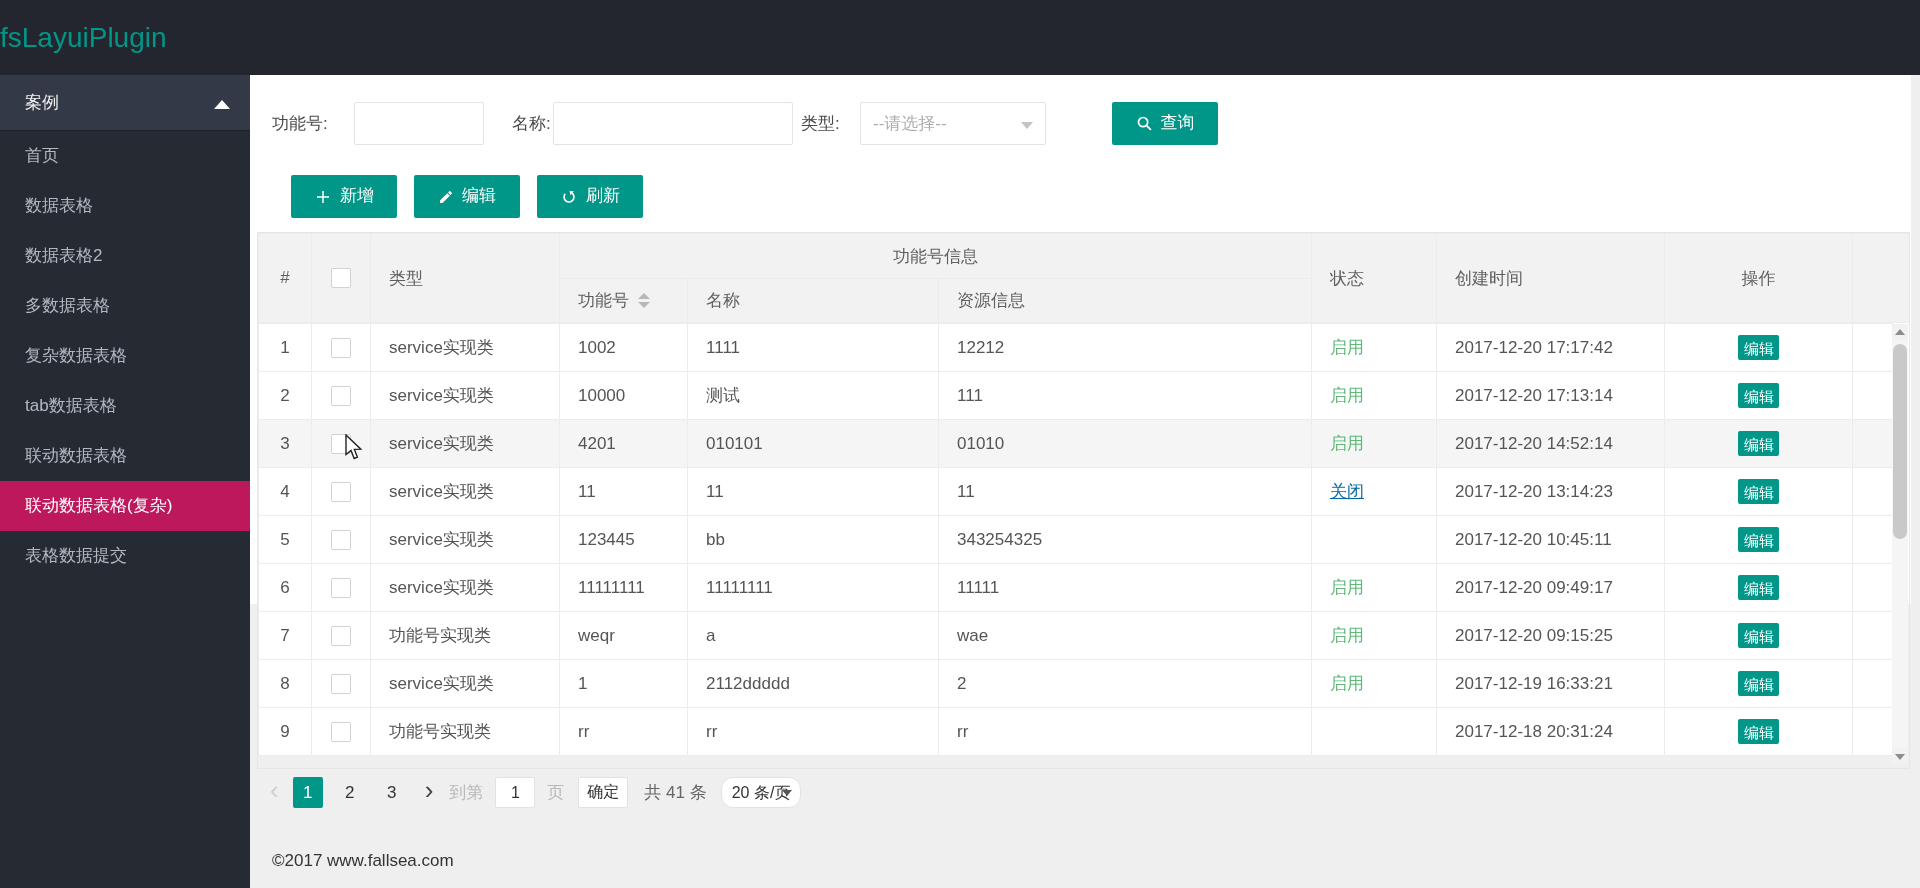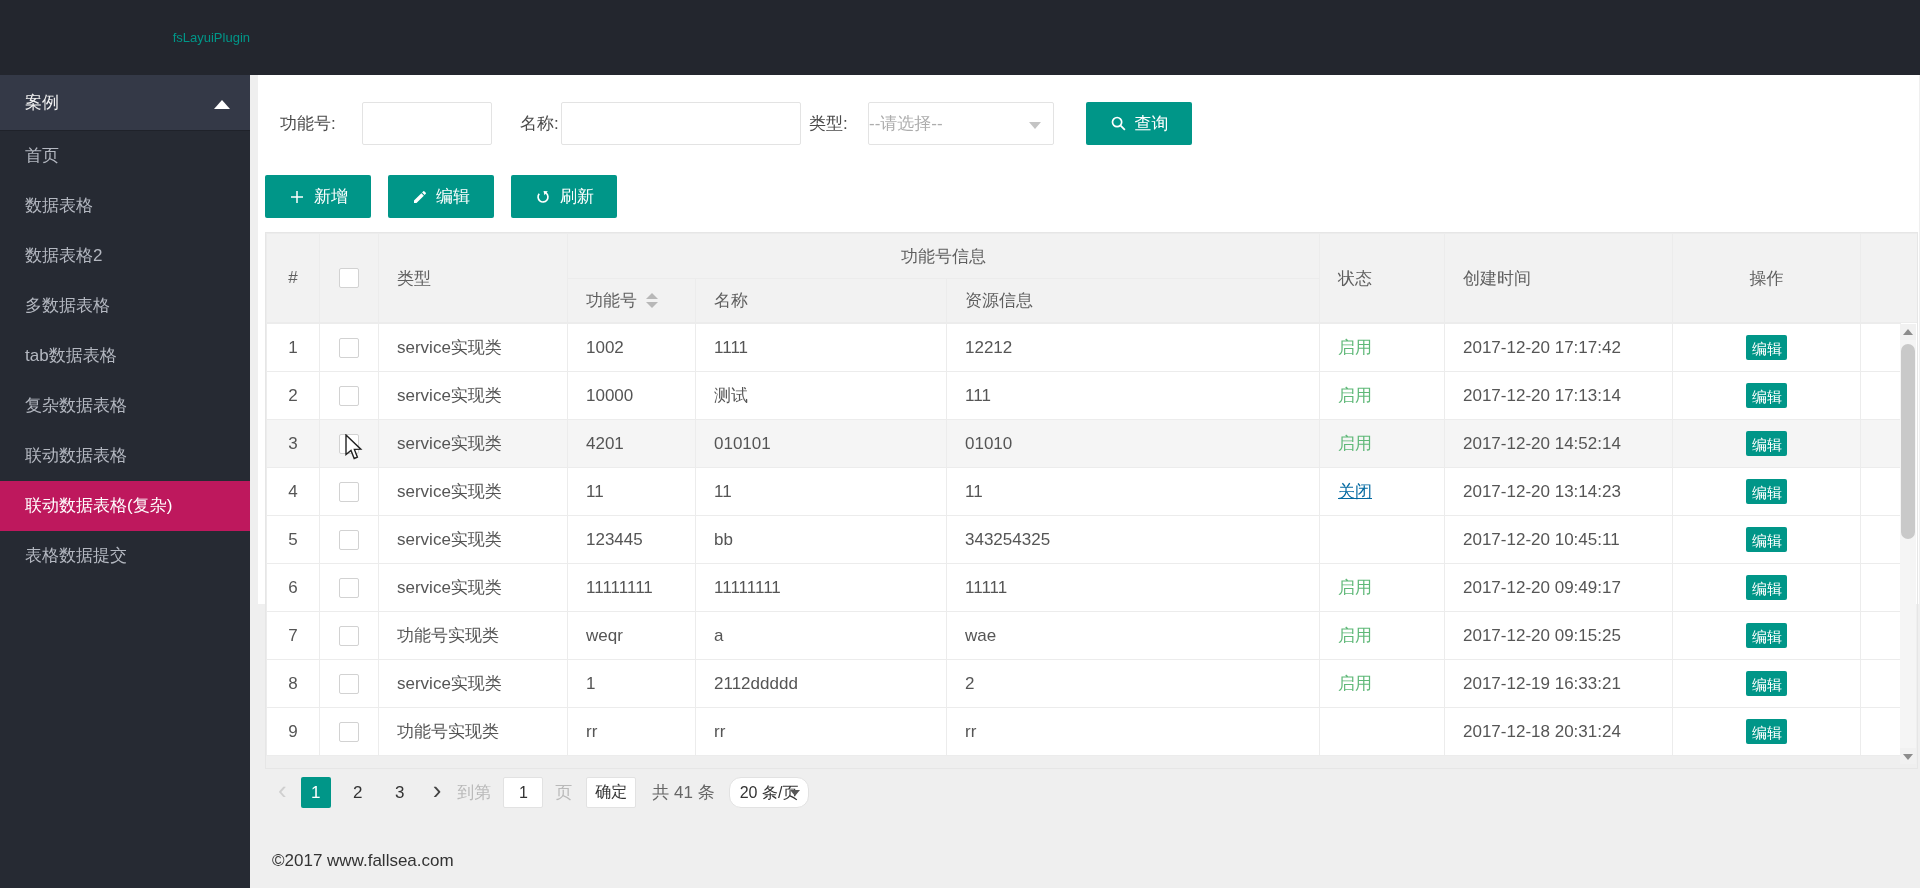--- a/index.html
+++ b/index.html
@@ -4,50 +4,50 @@
 <style>
   html,body{margin:0;padding:0;}
   body{
     width:1920px;height:888px;position:relative;overflow:hidden;
     background:#efefef;
     font-family:"Liberation Sans","DejaVu Sans",sans-serif;
     -webkit-font-smoothing:antialiased;
   }
   
   .topbar{position:absolute;left:0;top:0;width:1920px;height:75px;background:#23262e;}
-  .logo{position:absolute;left:0;top:0;width:250px;height:75px;line-height:75px;text-align:right;
-        color:#009688;font-size:13px;}
+  .logo{position:absolute;left:0;top:0;width:250px;height:75px;line-height:75px;text-align:left;
+        color:#009688;font-size:28px;}
   
   .sidebar{position:absolute;left:0;top:75px;width:250px;height:813px;background:#262a33;}
   .nav-parent{position:relative;height:56px;line-height:56px;background:#343947;color:#f2f2f2;
         font-size:17px;padding-left:25px;cursor:pointer;border-bottom:1px solid #1f222a;box-sizing:border-box;}
   .nav-parent .tri{position:absolute;right:20px;top:25px;width:0;height:0;
         border-left:8px solid transparent;border-right:8px solid transparent;border-bottom:9px solid #fff;}
   .nav-item{height:50px;line-height:50px;padding-left:25px;color:#b4b8c1;font-size:17px;cursor:pointer;}
   .nav-item.active{background:#be185d;color:#fff;}
   
   .main{position:absolute;left:250px;top:75px;width:1670px;height:813px;}
-  .panel{position:absolute;left:8px;top:0;width:1661px;height:529px;background:#fff;}
+  .panel{position:absolute;left:0;top:0;width:1661px;height:529px;background:#fff;}
   
   .f-label{position:absolute;height:43px;line-height:43px;font-size:17px;color:#4a4a4a;}
   .lb1{left:22px;top:27px;}
   .lb2{left:262px;top:27px;}
   .lb3{left:551px;top:27px;}
   .f-input{position:absolute;top:27px;height:43px;border:1px solid #e3e3e3;border-radius:2px;
         box-sizing:border-box;font-size:17px;color:#333;padding:0 10px;outline:none;background:#fff;}
   .in1{left:104px;width:130px;}
   .in2{left:303px;width:240px;}
   .f-select{position:absolute;left:610px;top:27px;width:186px;height:43px;border:1px solid #e3e3e3;
-        border-radius:2px;box-sizing:border-box;line-height:41px;font-size:17px;
+        border-radius:2px;box-sizing:border-box;line-height:41px;padding-left:12px;font-size:17px;
         color:#adadad;cursor:pointer;background:#fff;}
   .f-select .caret{position:absolute;right:12px;top:19px;width:0;height:0;
         border-left:6px solid transparent;border-right:6px solid transparent;border-top:7px solid #c4c4c4;}
   .btn{position:absolute;height:43px;line-height:43px;background:#009688;color:#fff;border:none;
         border-radius:2px;font-size:17px;text-align:center;cursor:pointer;
-        font-family:Liberation Sans, sans-serif;display:flex;align-items:center;justify-content:center;}
+        font-family:Liberation Mono, monospace;display:flex;align-items:center;justify-content:center;margin-left:34px;}
   .btn svg{margin-right:8px;}
   .btn-search{left:828px;top:27px;width:106px;}
   .btn-add{left:7px;top:100px;width:106px;}
   .btn-edit{left:130px;top:100px;width:106px;}
   .btn-refresh{left:253px;top:100px;width:106px;}
   
   .table-wrap{position:absolute;left:7px;top:157px;width:1653px;height:537px;
         border:1px solid #e6e6e6;box-sizing:border-box;overflow:hidden;}
   table{border-collapse:collapse;table-layout:fixed;}
   .t-head{width:1651px;}
@@ -116,22 +116,22 @@
 <div class="sidebar">
   <div class="nav-parent">
     <span>案例</span>
     <span class="tri"></span>
   </div>
   <div>
       <div class="nav-item">首页</div>
       <div class="nav-item">数据表格</div>
       <div class="nav-item">数据表格2</div>
       <div class="nav-item">多数据表格</div>
+      <div class="nav-item">复杂数据表格</div>
       <div class="nav-item">tab数据表格</div>
-      <div class="nav-item">复杂数据表格</div>
       <div class="nav-item">联动数据表格</div>
       <div class="nav-item active">联动数据表格(复杂)</div>
       <div class="nav-item">表格数据提交</div>
     </div>
 </div>
 
 <div class="main">
   <div class="panel">
 
     <span class="f-label lb1">功能号:</span>

